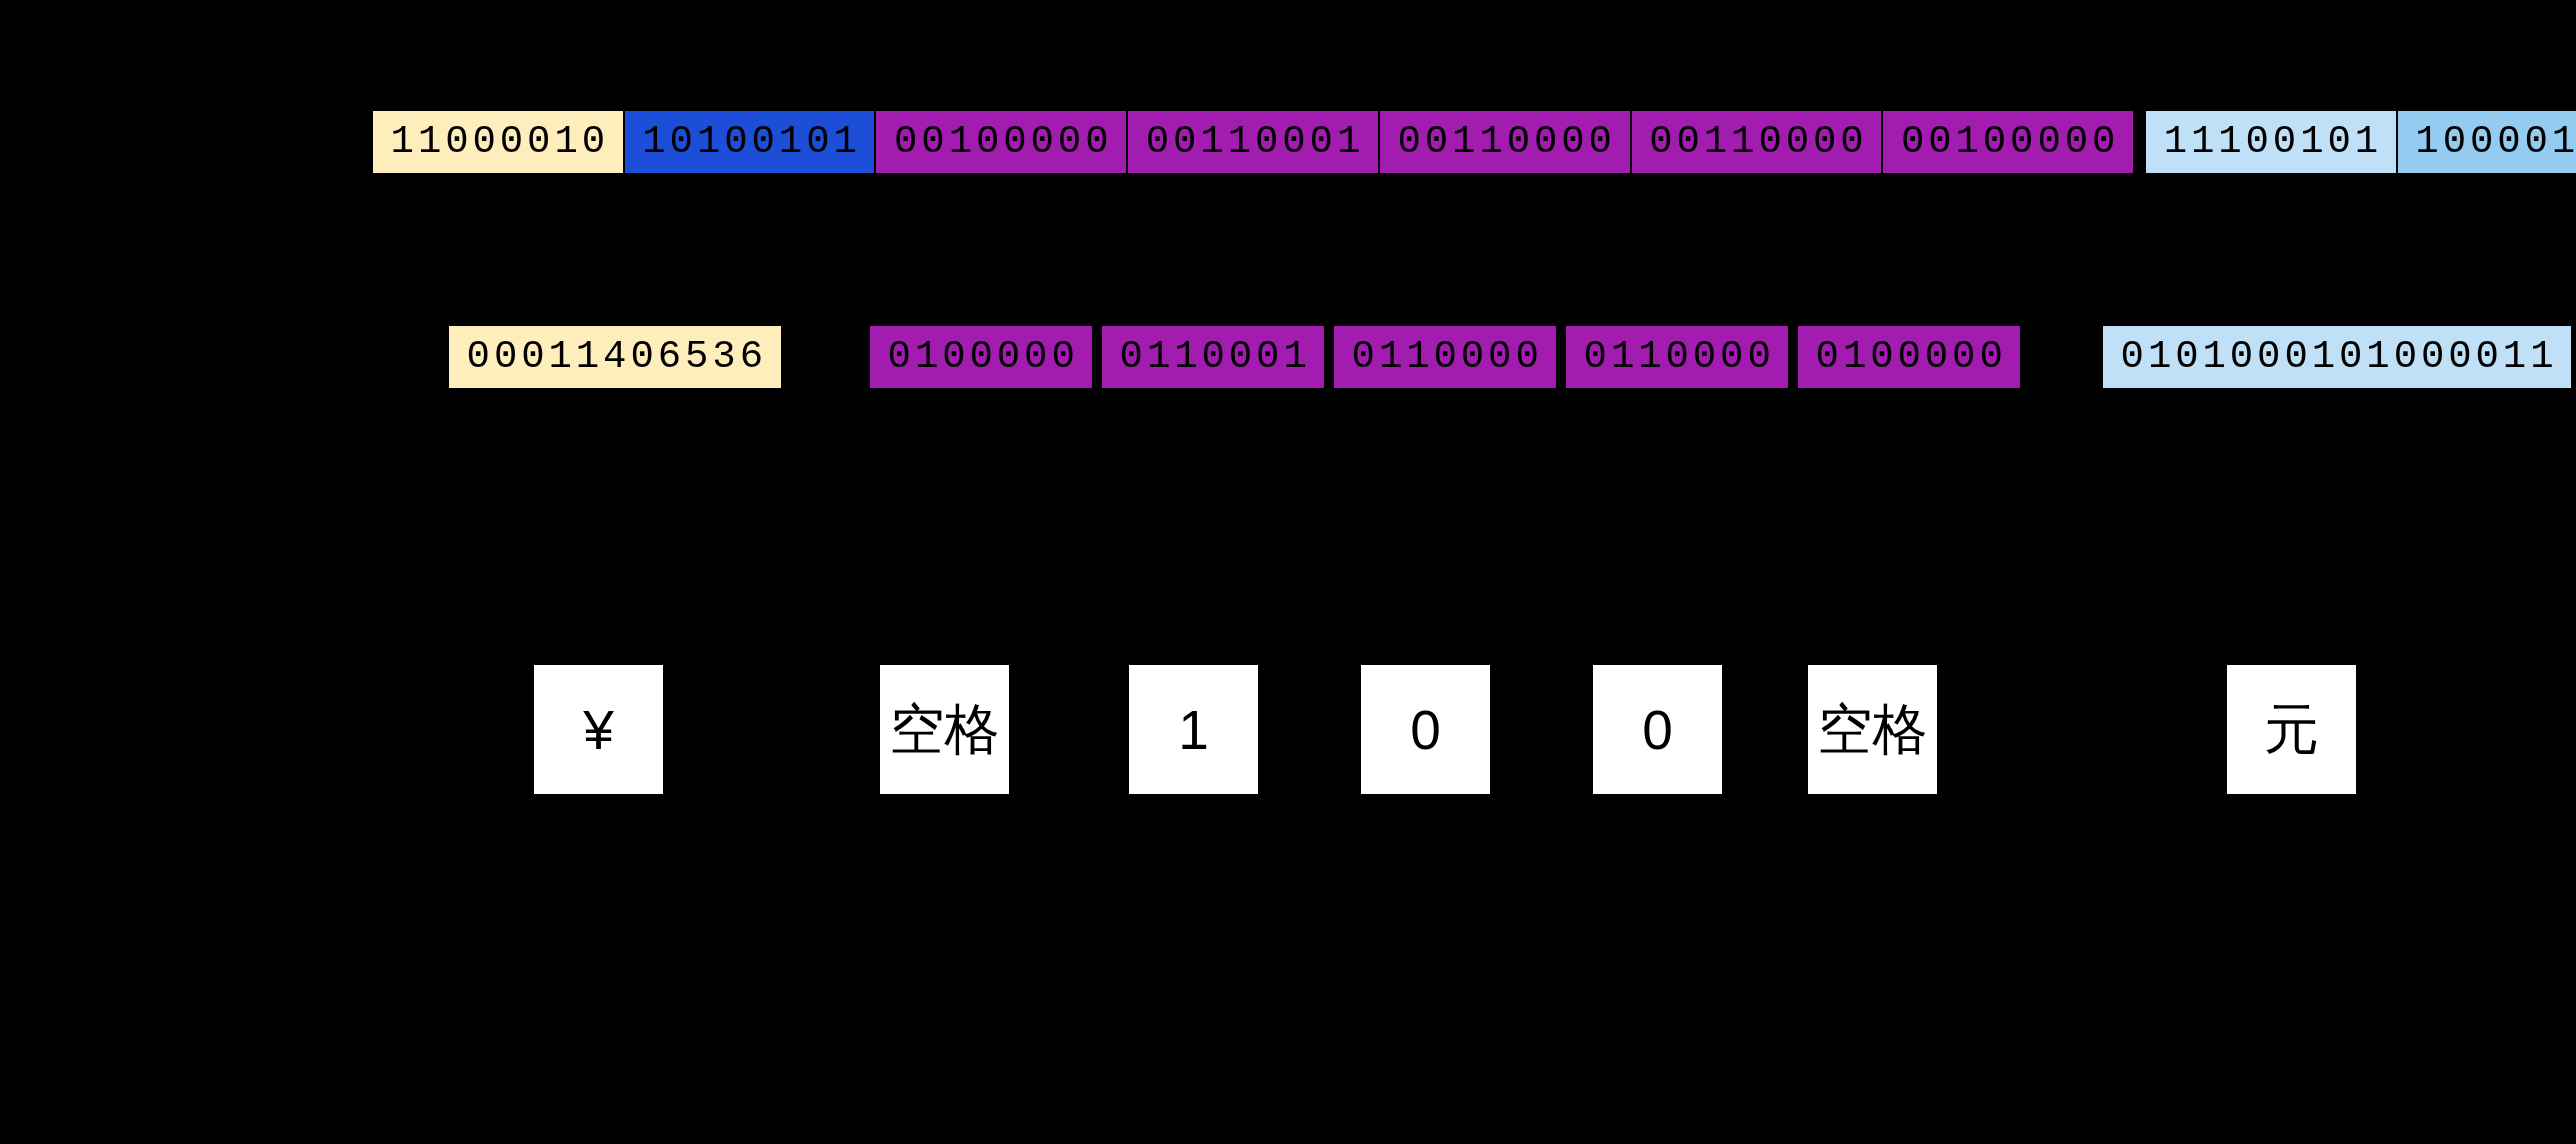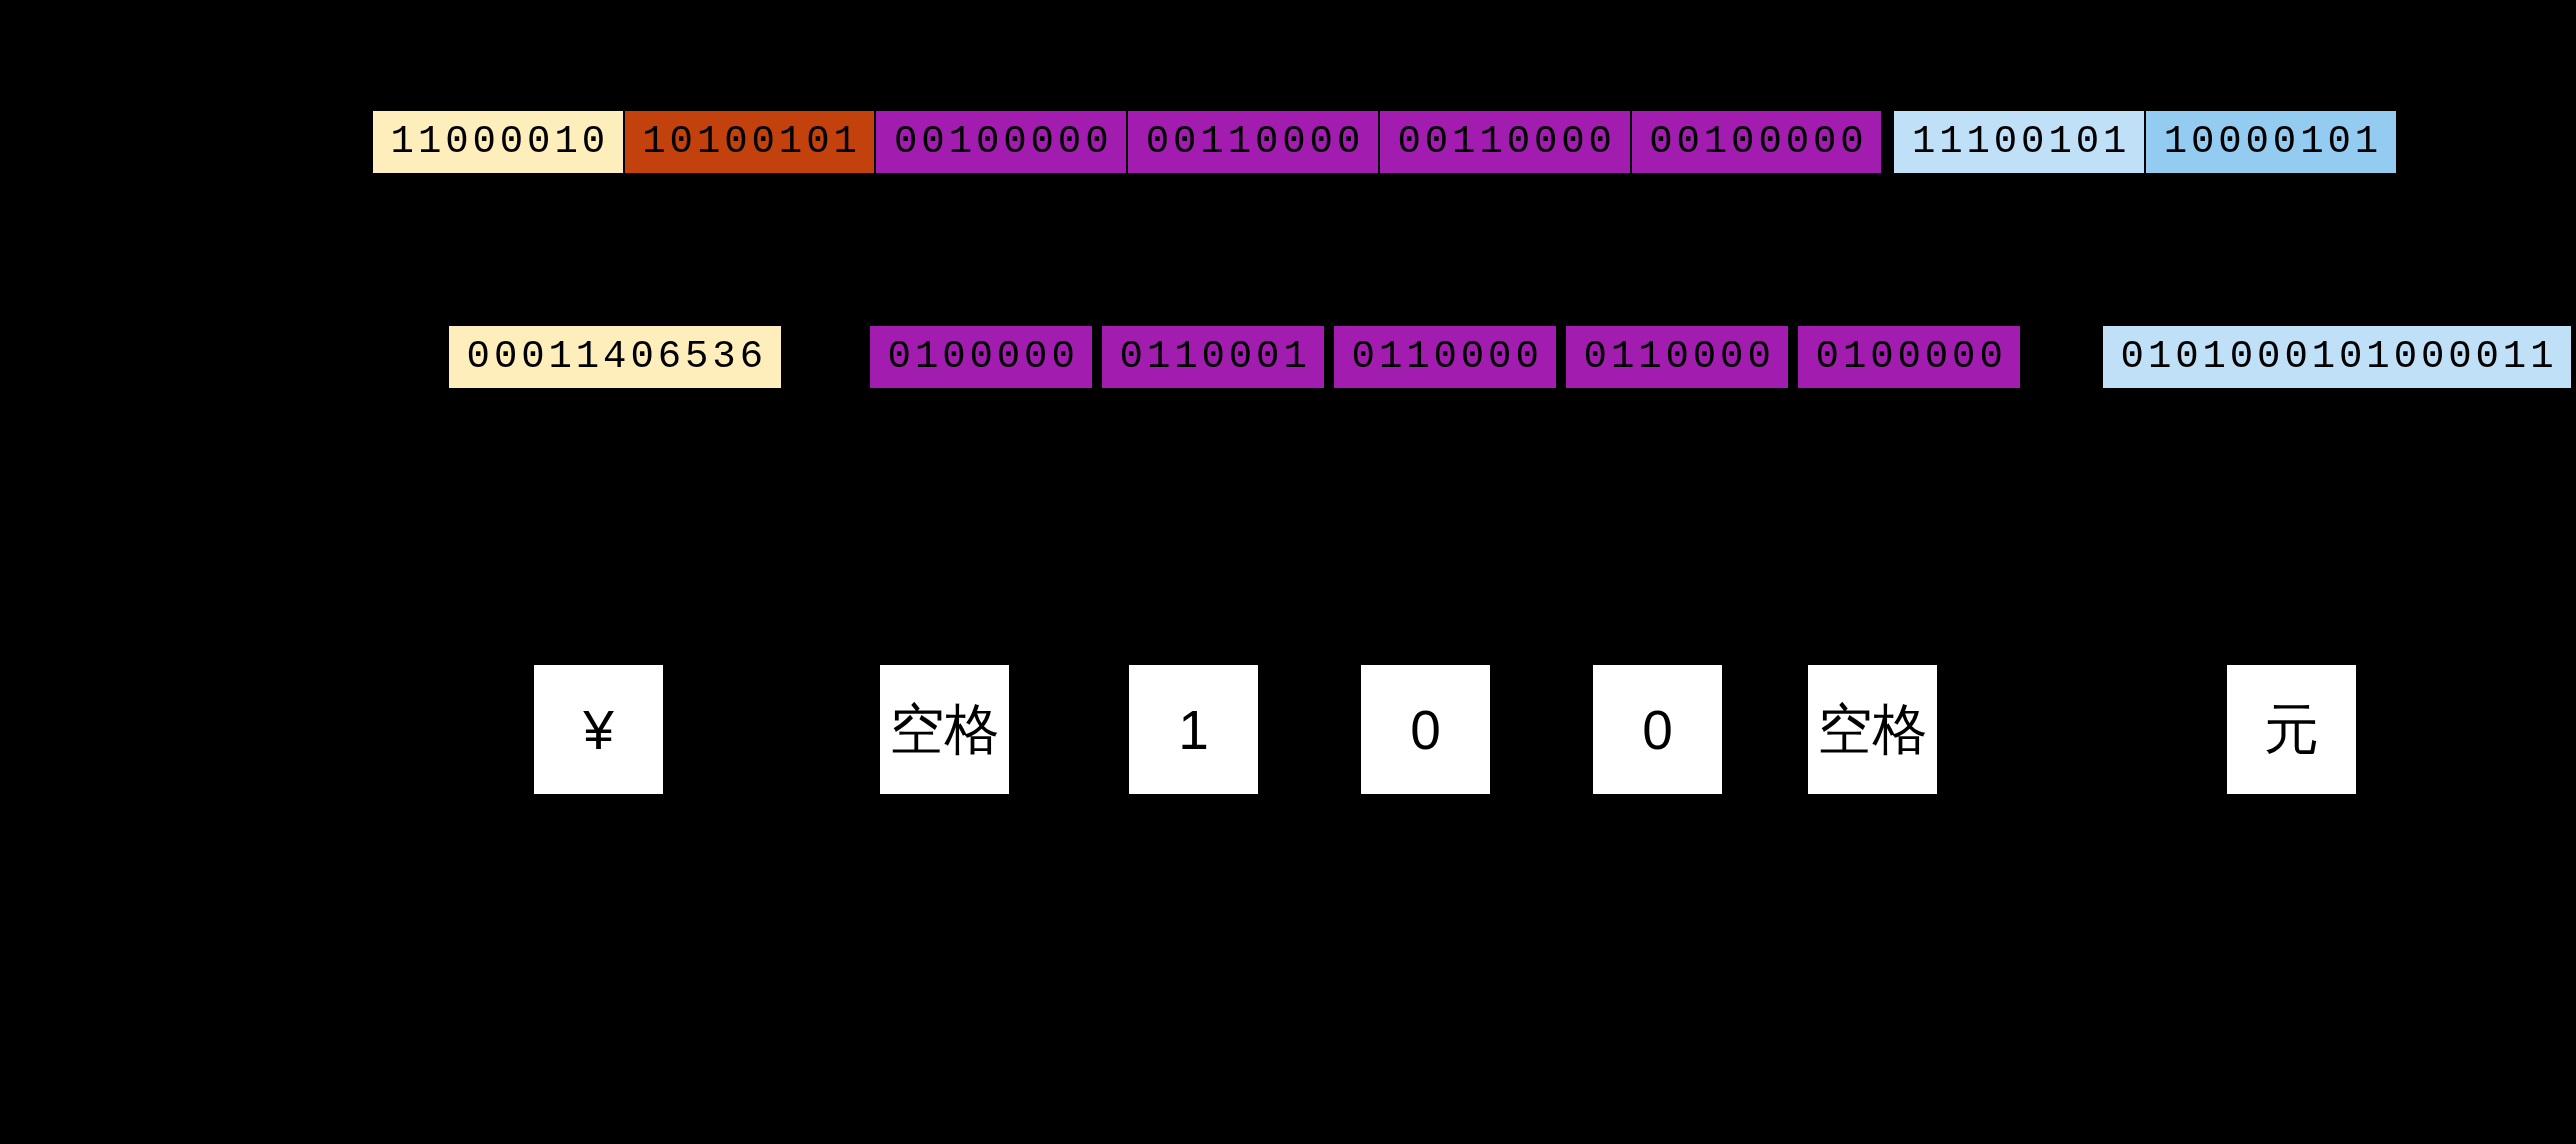--- a/index.html
+++ b/index.html
@@ -31,21 +31,21 @@
     border: 2.9px solid #000;
     background: #fff;
     white-space: nowrap;
     line-height: 1;
     display: flex;
     align-items: center;
     justify-content: center;
   }
   .bytecell + .bytecell { border-left: none; }
   .c-yellow-l { background: #FDEEBB; }
-  .c-yellow-d { background: #c2410c; }
+  .c-yellow-d { background: #1d4ed8; }
   .c-green   { background: #a21caf; }
   .c-blue-l  { background: #BFE0F6; margin-left: 11px; }
   .c-blue-m  { background: #93CBF1; }
   
   .bitsbox {
     font-family: "Courier New", Courier, monospace;
     font-size: 39px;
     font-weight: 500;
     letter-spacing: 3.9px;
     padding: 11.7px 13.7px 11.7px 17.6px;
@@ -79,20 +79,21 @@
 </style>
 </head>
 <body>
 
 <div class="stage" id="stage" style="transform: scale(1);">
 
   <div class="row" id="row1" style="left:371px; top:109px;">
       <div class="bytecell c-yellow-l">11000010</div>
       <div class="bytecell c-yellow-d">10100101</div>
       <div class="bytecell c-green">00100000</div>
+      <div class="bytecell c-green">00110001</div>
       <div class="bytecell c-green">00110000</div>
       <div class="bytecell c-green">00110000</div>
       <div class="bytecell c-green">00100000</div>
       <div class="bytecell c-blue-l">11100101</div>
       <div class="bytecell c-blue-m">10000101</div>
     </div>
 
   <div id="row2">
       <div class="bitsbox c-yellow-l" style="position: absolute; left: 447px; top: 324px;">00011406536</div>
       <div class="bitsbox c-green" style="position: absolute; left: 868px; top: 324px;">0100000</div>

